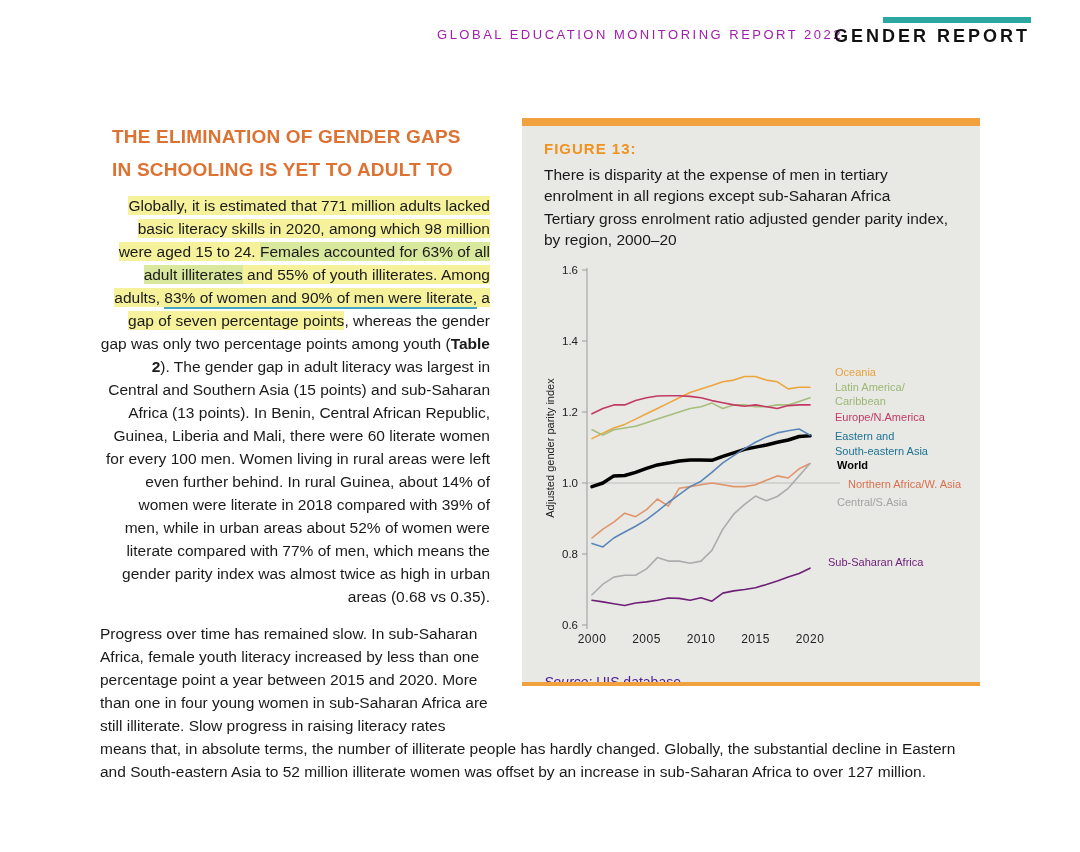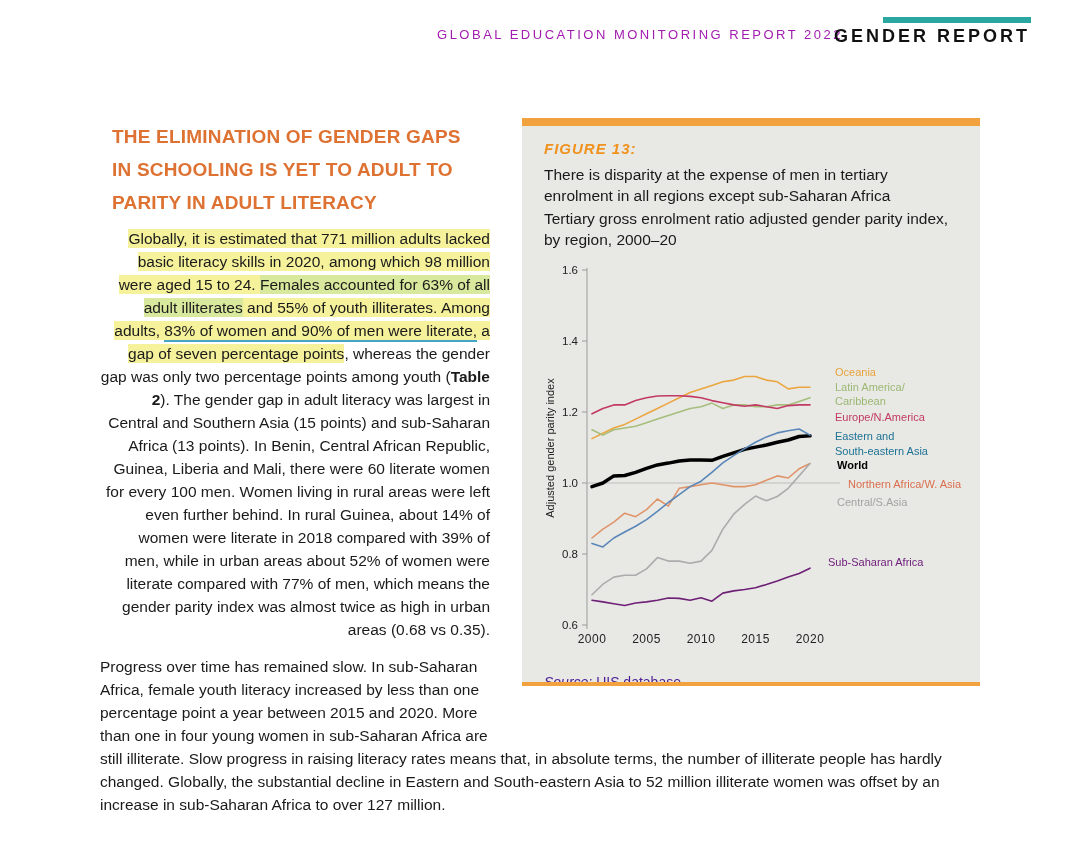--- a/index.html
+++ b/index.html
@@ -17,21 +17,21 @@
   .teal-bar{position:absolute;top:17px;right:49px;width:148px;height:6px;background:#2ba7a1;}
   
   .content{position:absolute;left:100px;top:118px;width:880px;}
   .figure{
     float:right;width:458px;height:568px;margin-left:32px;margin-bottom:42px;
     background:#e8e8e5;box-sizing:border-box;overflow:hidden;
     border-bottom:4px solid #f2a13f;
   }
   .figure-topbar{height:8px;background:#f2a13f;}
   .figure-inner{padding:14px 16px 0 22px;}
-  .figure-label{color:#f0921e;font-weight:bold;font-size:15px;letter-spacing:1px;margin-bottom:7px;font-style:italic;}
+  .figure-label{color:#f0921e;font-weight:bold;font-size:15px;letter-spacing:1px;margin-bottom:7px;}
   .figure-title{font-weight:normal;font-size:15.5px;line-height:21px;width:400px;}
   .figure-subtitle{font-size:15.5px;line-height:21px;width:410px;margin-top:2px;}
   .chart-wrap{margin-top:8px;margin-left:-4px;}
   svg{font-family:"Liberation Sans",sans-serif;}
   .source-line{font-size:14px;color:#4c1d95;margin-top:14px;}
   .source-line .ital{font-style:italic;}
   h1{
     margin:2px 0 8px 12px;color:#de7232;font-size:19px;line-height:33px;
     font-weight:bold;letter-spacing:0.2px;width:420px;
   }
@@ -101,20 +101,19 @@
             <text x="14" y="190" font-size="11" fill="#222" text-anchor="middle" transform="rotate(-90 14 190)">Adjusted gender parity index</text>
           </svg>
       </div>
       <div class="source-line"><span class="ital">Source:</span><span> UIS database.</span></div>
     </div>
   </div>
 
   <h1>
     <div>THE ELIMINATION OF GENDER GAPS</div>
     <div>IN SCHOOLING IS YET TO ADULT TO</div>
-    <div>PARITY IN ADULT LITERACY</div>
   </h1>
 
   <p class="p-narrow"><span class="hl-y">Globally, it is estimated that 771 million adults lacked basic literacy skills in 2020, among which 98 million were aged 15 to 24. </span><span class="hl-g">Females accounted for 63% of all adult illiterates</span><span class="hl-y"> and 55% of youth illiterates. Among adults, </span><span class="hl-y uline">83% of women and 90% of men were literate,</span><span class="hl-y"> a gap of seven percentage points</span><span>, whereas the gender gap was only two percentage points among youth (</span><span class="b">Table 2</span><span>). The gender gap in adult literacy was largest in Central and Southern Asia (15 points) and sub-Saharan Africa (13 points). In Benin, Central African Republic, Guinea, Liberia and Mali, there were 60 literate women for every 100 men. Women living in rural areas were left even further behind. In rural Guinea, about 14% of women were literate in 2018 compared with 39% of men, while in urban areas about 52% of women were literate compared with 77% of men, which means the gender parity index was almost twice as high in urban areas (0.68 vs 0.35).</span></p>
 
   <p>Progress over time has remained slow. In sub-Saharan Africa, female youth literacy increased by less than one percentage point a year between 2015 and 2020. More than one in four young women in sub-Saharan Africa are still illiterate. Slow progress in raising literacy rates means that, in absolute terms, the number of illiterate people has hardly changed. Globally, the substantial decline in Eastern and South-eastern Asia to 52 million illiterate women was offset by an increase in sub-Saharan Africa to over 127 million.</p>
 
 </div>
 
 </body></html>

